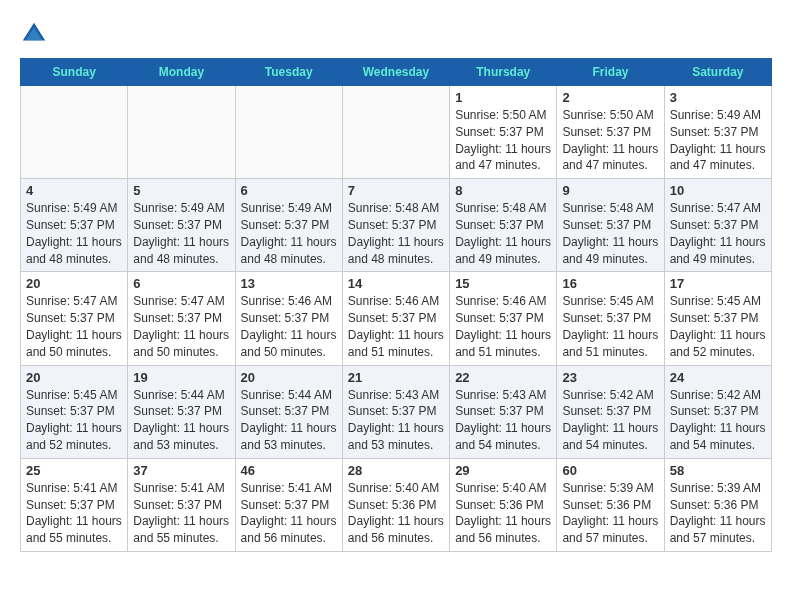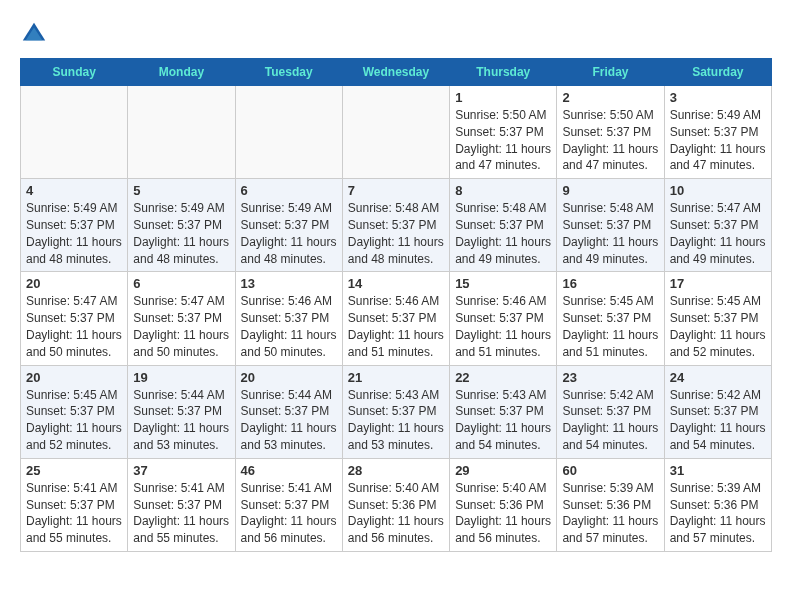--- a/index.html
+++ b/index.html
@@ -261,18 +261,18 @@
         </td>
         <td>
           <span class="day-number">29</span>
 <div class="day-info">Sunrise: 5:40 AM<br>Sunset: 5:36 PM<br>Daylight: 11 hours and 56 minutes.</div>
         </td>
         <td>
           <span class="day-number">60</span>
 <div class="day-info">Sunrise: 5:39 AM<br>Sunset: 5:36 PM<br>Daylight: 11 hours and 57 minutes.</div>
         </td>
         <td>
-          <span class="day-number">31</span>
+          <span class="day-number">58</span>
 <div class="day-info">Sunrise: 5:39 AM<br>Sunset: 5:36 PM<br>Daylight: 11 hours and 57 minutes.</div>
         </td>
       </tr>
     </tbody>
 </table>
 
 </body></html>

